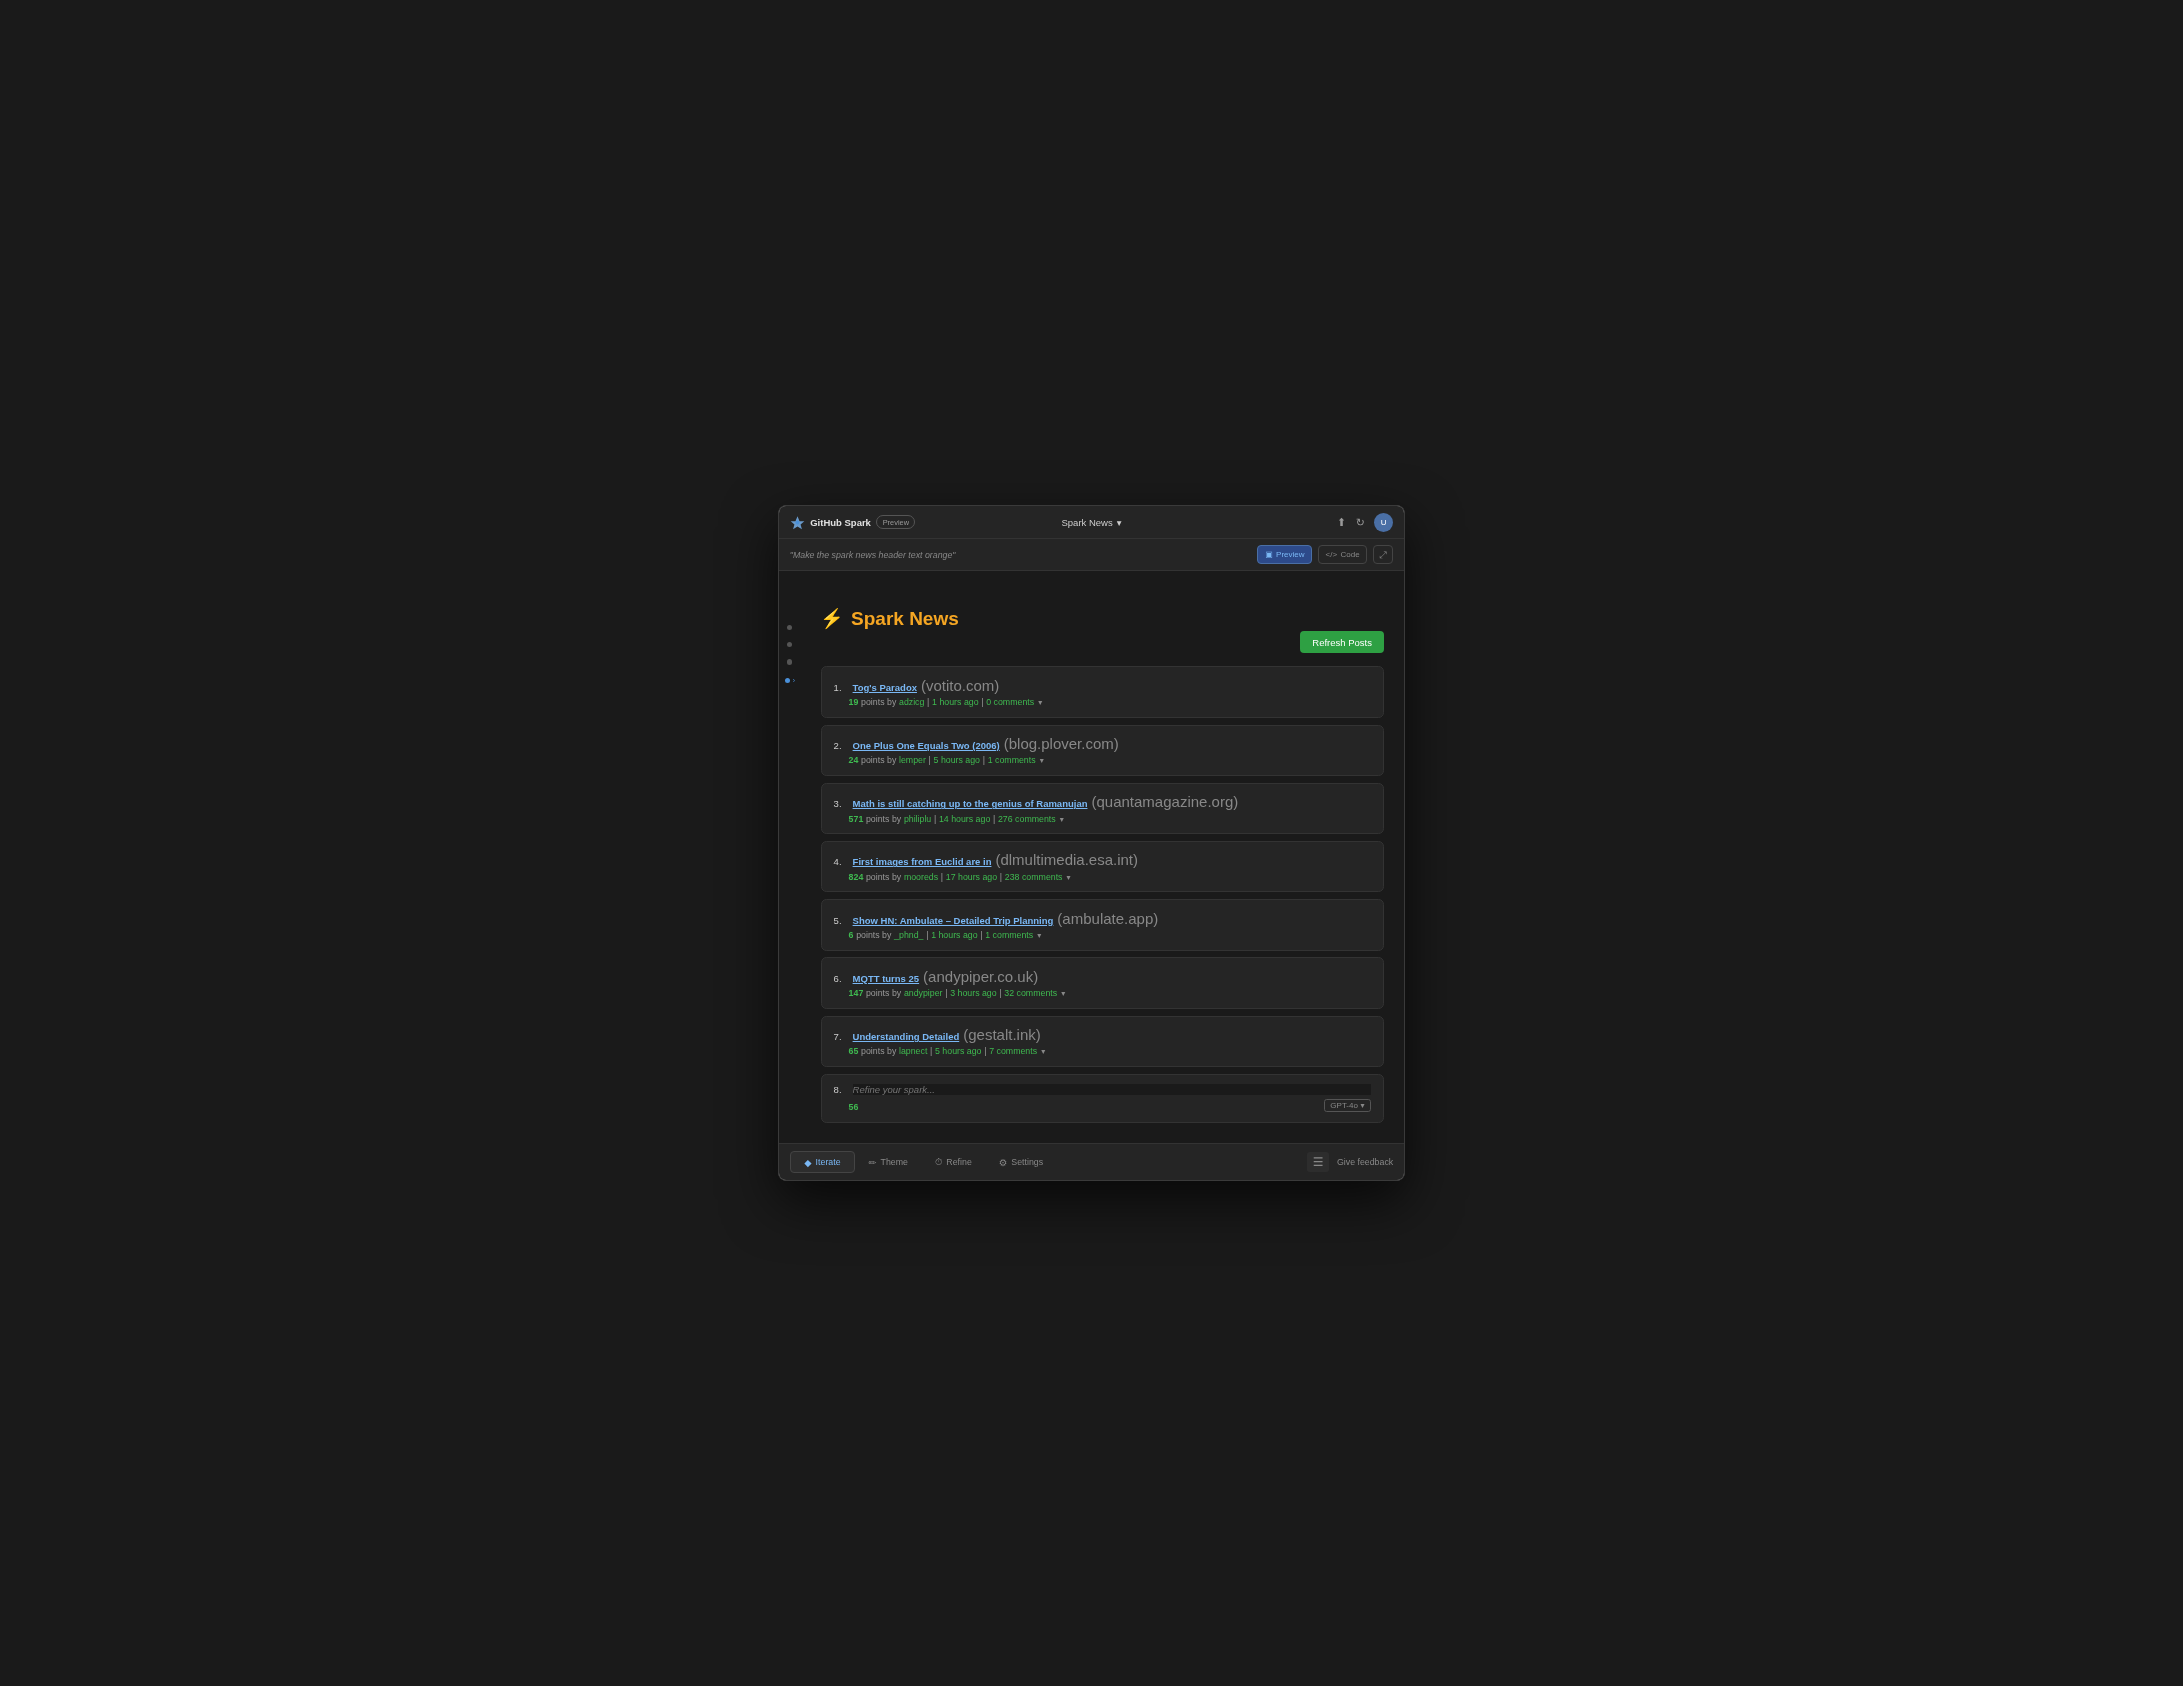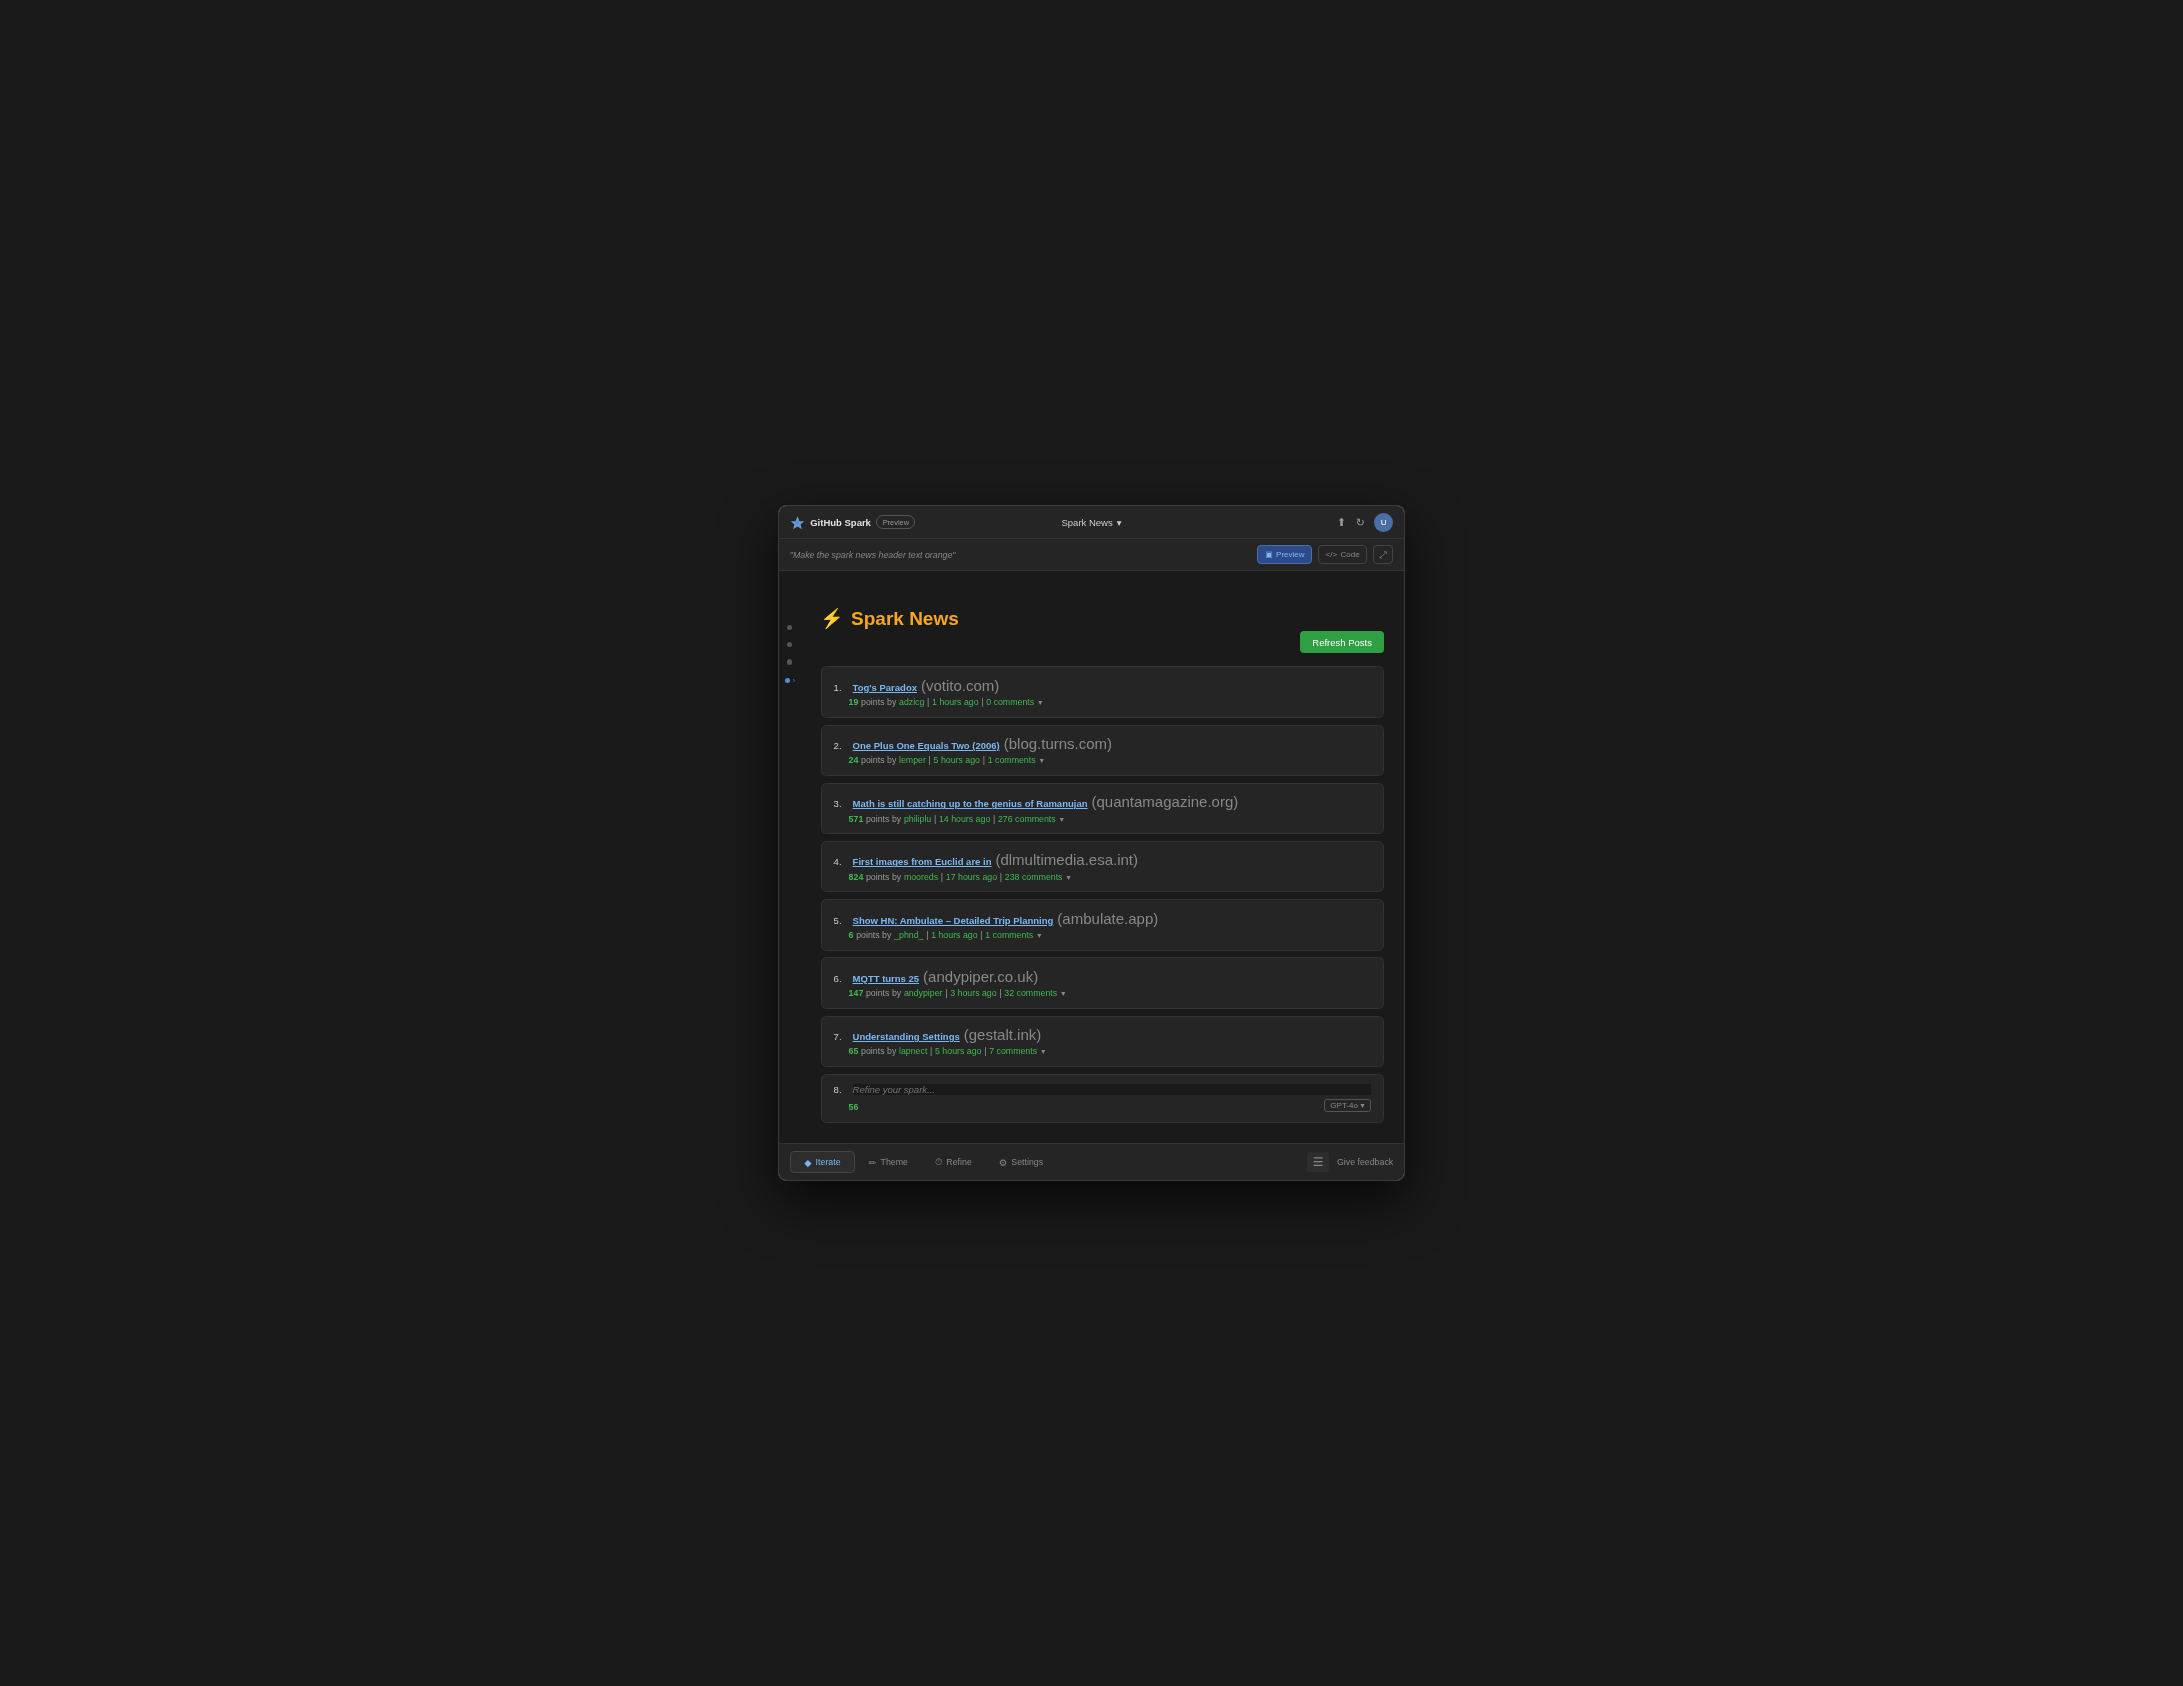--- a/index.html
+++ b/index.html
@@ -406,21 +406,21 @@
           <span>|</span>
           <span class="meta-comments">0 comments</span>
           <span class="chevron">▾</span>
         </div>
       </div>
 
       <div class="news-item">
         <div class="news-item-title-row">
           <span class="news-number">2.</span>
           <span class="news-title">One Plus One Equals Two (2006)</span>
-          <span class="news-domain">(blog.turns.com)</span>
+          <span class="news-domain">(blog.plover.com)</span>
         </div>
         <div class="news-meta">
           <span class="points">24</span>
           <span>points by</span>
           <span class="meta-user">lemper</span>
           <span>|</span>
           <span class="meta-time">5 hours ago</span>
           <span>|</span>
           <span class="meta-comments">1 comments</span>
           <span class="chevron">▾</span>
@@ -495,21 +495,21 @@
           <span class="meta-time">3 hours ago</span>
           <span>|</span>
           <span class="meta-comments">32 comments</span>
           <span class="chevron">▾</span>
         </div>
       </div>
 
       <div class="news-item">
         <div class="news-item-title-row">
           <span class="news-number">7.</span>
-          <span class="news-title">Understanding Settings</span>
+          <span class="news-title">Understanding Detailed</span>
           <span class="news-domain">(gestalt.ink)</span>
         </div>
         <div class="news-meta">
           <span class="points">65</span>
           <span>points by</span>
           <span class="meta-user">lapnect</span>
           <span>|</span>
           <span class="meta-time">5 hours ago</span>
           <span>|</span>
           <span class="meta-comments">7 comments</span>

